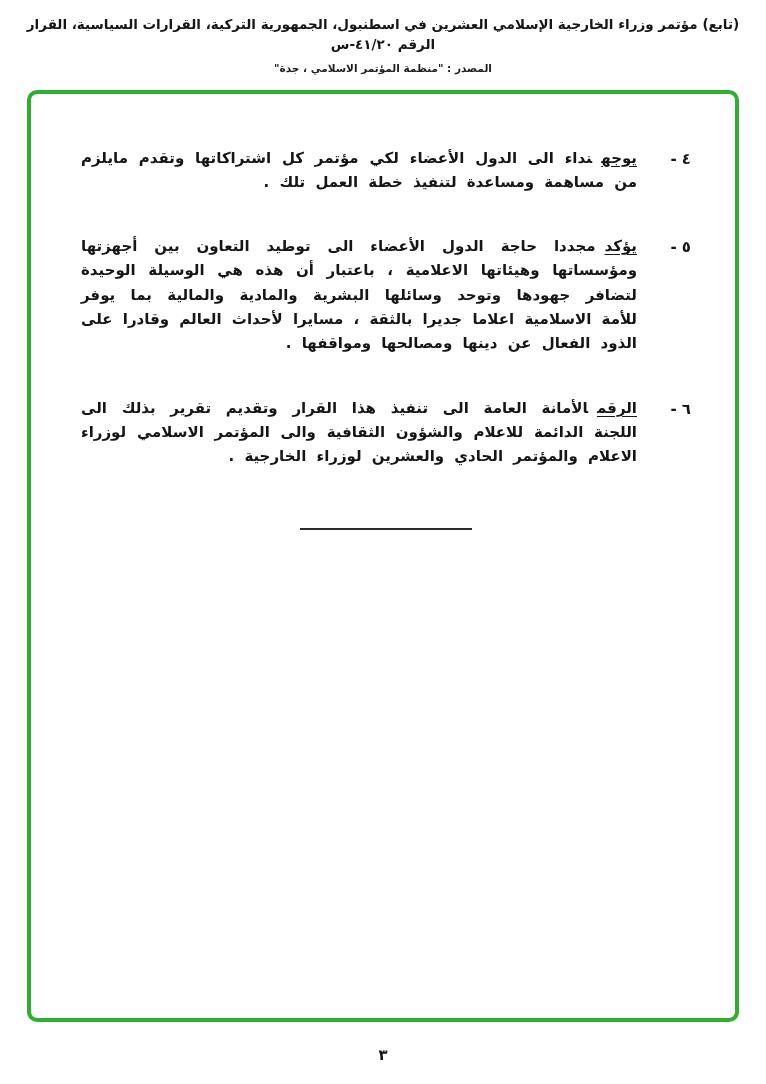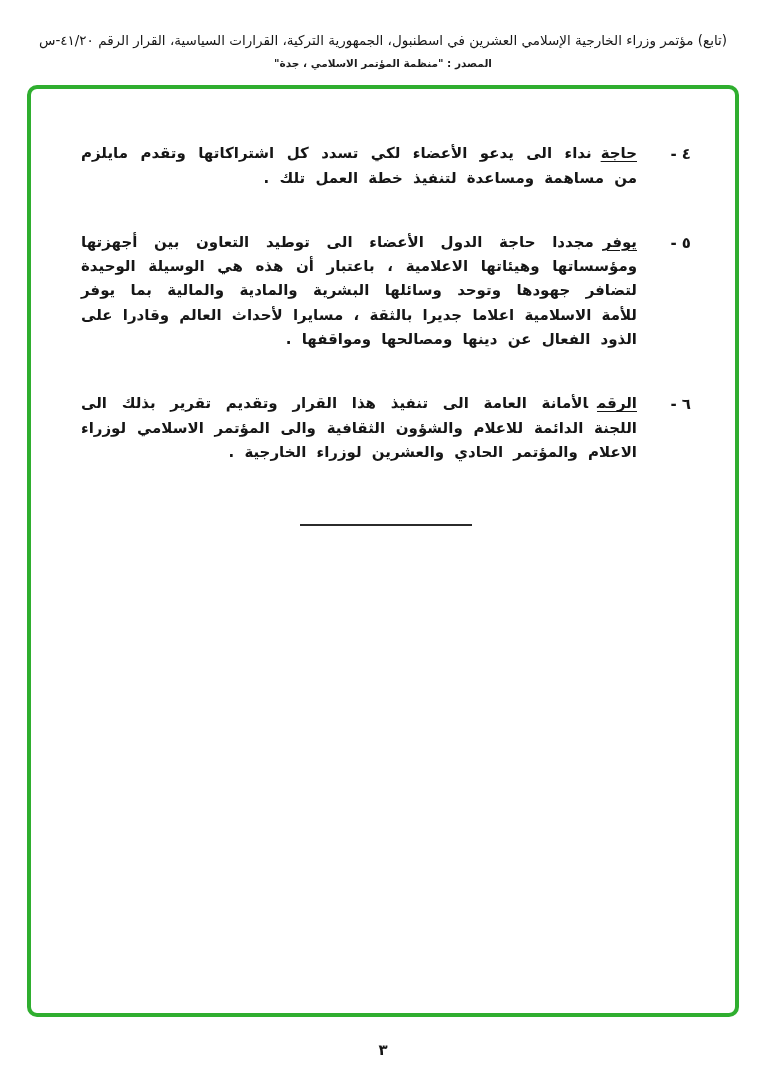--- a/index.html
+++ b/index.html
@@ -14,25 +14,24 @@
   .page {
     position: relative;
     width: 766px;
     height: 1084px;
     background: var(--background, #ffffff);
     padding-top: 14px;
   }
   .doc-header { direction: rtl; text-align: center; }
   .doc-title {
     font-size: 13.5px;
-    font-weight: normal;
+    font-weight: bold;
     letter-spacing: 0;
-    padding: 0 0;
+    padding: 0 21px;
     line-height: 1.5;
-    margin-top: 16px;
   }
   .doc-source {
     font-size: 10.5px;
     font-weight: bold;
     margin-top: 7px;
     color: #1d1d1d;
   }
   .frame {
     margin: 16px auto 0;
     width: 712px;
@@ -89,28 +88,28 @@
   <header class="doc-header">
     <div class="doc-title">(تابع) مؤتمر وزراء الخارجية الإسلامي العشرين في اسطنبول، الجمهورية التركية، القرارات السياسية، القرار الرقم ٤١/٢٠-س</div>
     <div class="doc-source">المصدر :  "منظمة المؤتمر الاسلامي ، جدة"</div>
   </header>
 
   <div class="frame">
 
     <div class="clause">
       <div class="clause-num">٤ -</div>
       <p class="clause-body">
-        <span class="lead-word">حاجة</span><span>نداء الى يدعو الأعضاء لكي تسدد كل اشتراكاتها وتقدم مايلزم من مساهمة ومساعدة لتنفيذ خطة العمل تلك .</span>
+        <span class="lead-word">يوجه</span><span>نداء الى الدول الأعضاء لكي مؤتمر كل اشتراكاتها وتقدم مايلزم من مساهمة ومساعدة لتنفيذ خطة العمل تلك .</span>
       </p>
     </div>
 
     <div class="clause">
       <div class="clause-num">٥ -</div>
       <p class="clause-body">
-        <span class="lead-word">يوفر</span><span>مجددا حاجة الدول الأعضاء الى توطيد التعاون بين أجهزتها ومؤسساتها وهيئاتها الاعلامية ، باعتبار أن هذه هي الوسيلة الوحيدة لتضافر جهودها وتوحد وسائلها البشرية والمادية والمالية بما يوفر للأمة الاسلامية اعلاما جديرا بالثقة ، مسايرا لأحداث العالم وقادرا على الذود الفعال عن دينها ومصالحها ومواقفها .</span>
+        <span class="lead-word">يؤكد</span><span>مجددا حاجة الدول الأعضاء الى توطيد التعاون بين أجهزتها ومؤسساتها وهيئاتها الاعلامية ، باعتبار أن هذه هي الوسيلة الوحيدة لتضافر جهودها وتوحد وسائلها البشرية والمادية والمالية بما يوفر للأمة الاسلامية اعلاما جديرا بالثقة ، مسايرا لأحداث العالم وقادرا على الذود الفعال عن دينها ومصالحها ومواقفها .</span>
       </p>
     </div>
 
     <div class="clause">
       <div class="clause-num">٦ -</div>
       <p class="clause-body">
         <span class="lead-word">الرقم</span><span>الأمانة العامة الى تنفيذ هذا القرار وتقديم تقرير بذلك الى اللجنة الدائمة للاعلام والشؤون الثقافية والى المؤتمر الاسلامي لوزراء الاعلام والمؤتمر الحادي والعشرين لوزراء الخارجية .</span>
       </p>
     </div>
 

